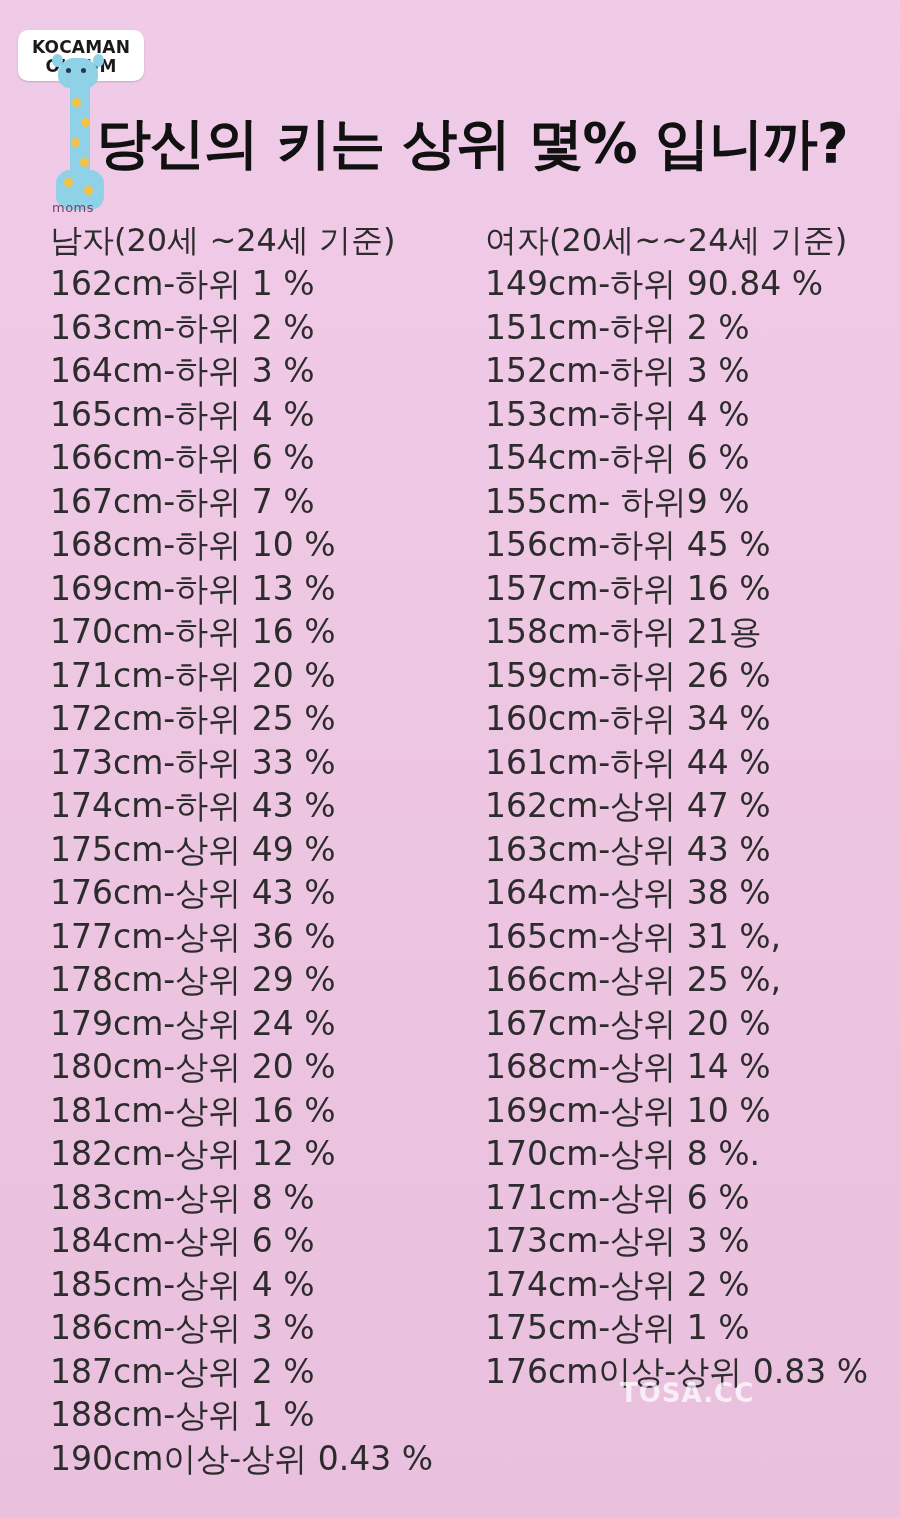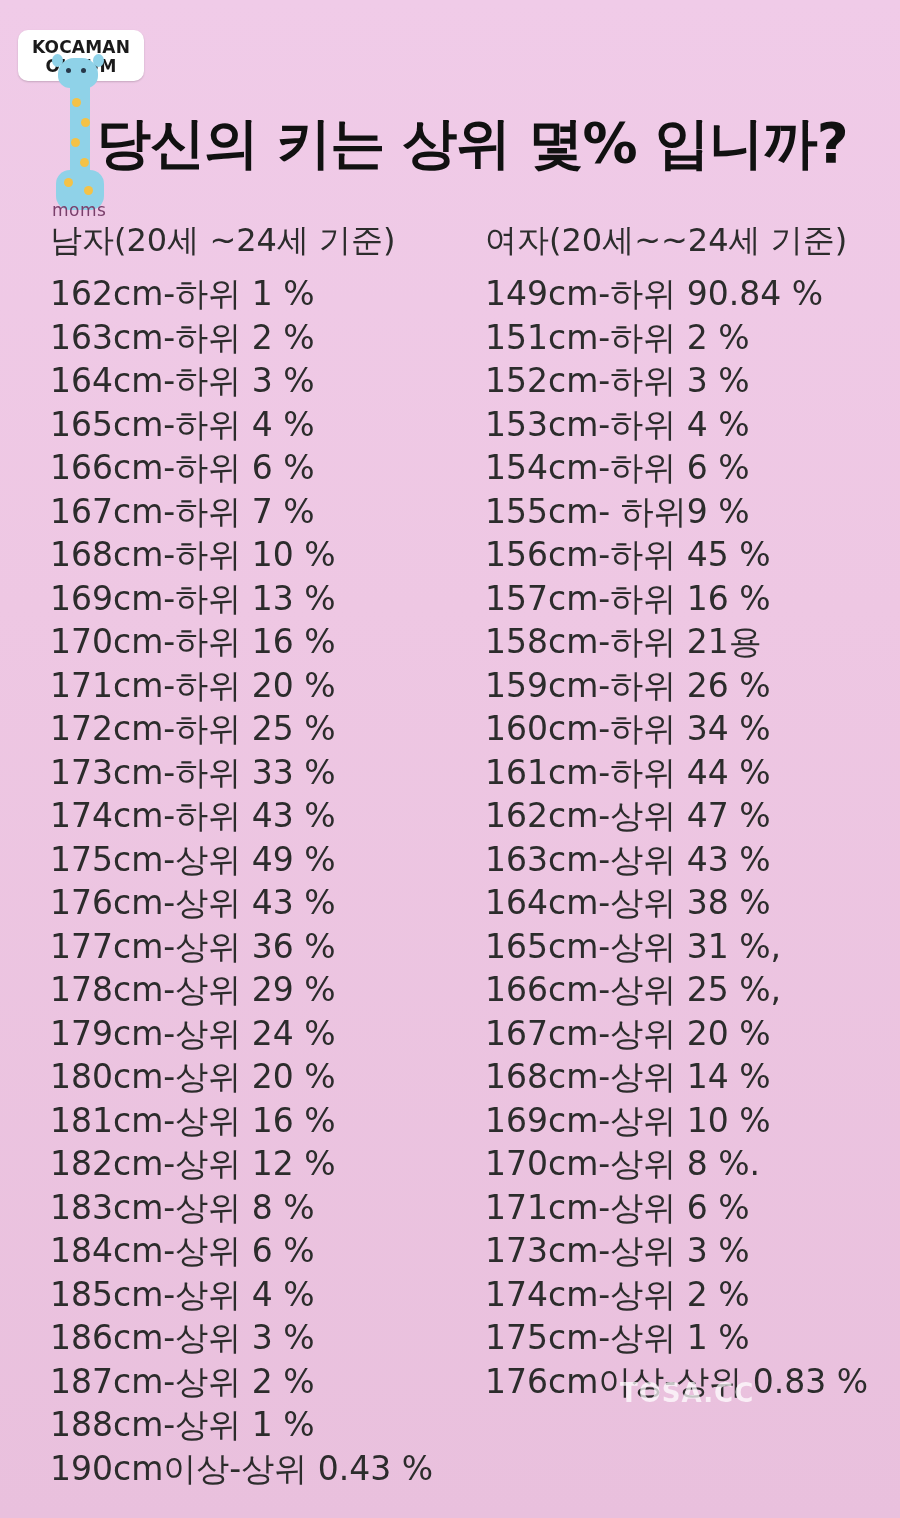--- a/index.html
+++ b/index.html
@@ -116,21 +116,21 @@
   .giraffe .s2 { left: 33px; top: 66px; }
   .giraffe .s3 { left: 23px; top: 86px; }
   .giraffe .s4 { left: 32px; top: 106px; }
   .giraffe .s5 { left: 16px; top: 126px; }
   .giraffe .s6 { left: 36px; top: 134px; }
   .logo-sub {
     position: absolute;
     left: 34px;
     top: 196px;
     font-family: "DejaVu Sans", sans-serif;
-    font-size: 17px;
+    font-size: 13px;
     color: #7a3f6b;
     letter-spacing: 0.5px;
   }
 
   
   .title {
     position: absolute;
     left: 96px;
     top: 112px;
     width: 780px;
@@ -156,21 +156,21 @@
   }
   .col-male { width: 445px; padding-left: 50px; }
   .col-female { width: 455px; padding-left: 40px; }
 
   .col-head {
     font-family: "DejaVu Sans", sans-serif;
     font-size: 32px;
     line-height: 44px;
     color: #2c2c2c;
     white-space: nowrap;
-    margin-bottom: 10px;
+    margin-bottom: 0;
   }
   .row {
     font-family: "DejaVu Sans", sans-serif;
     font-size: 33px;
     line-height: 43.5px;
     color: #2c2c2c;
     white-space: nowrap;
   }
 
   

